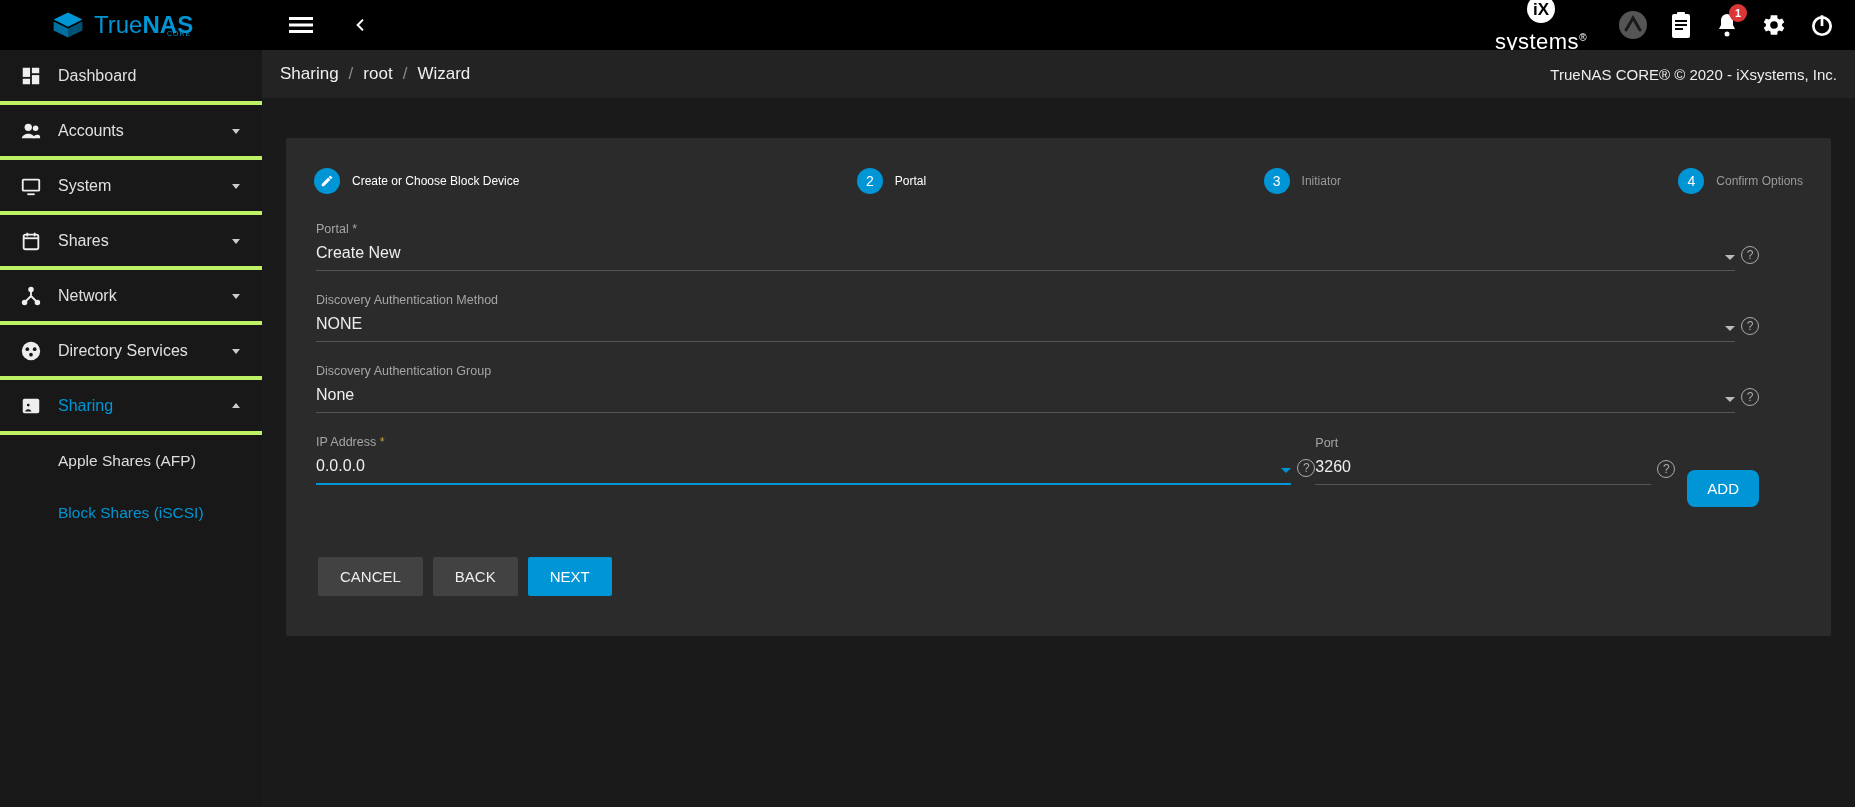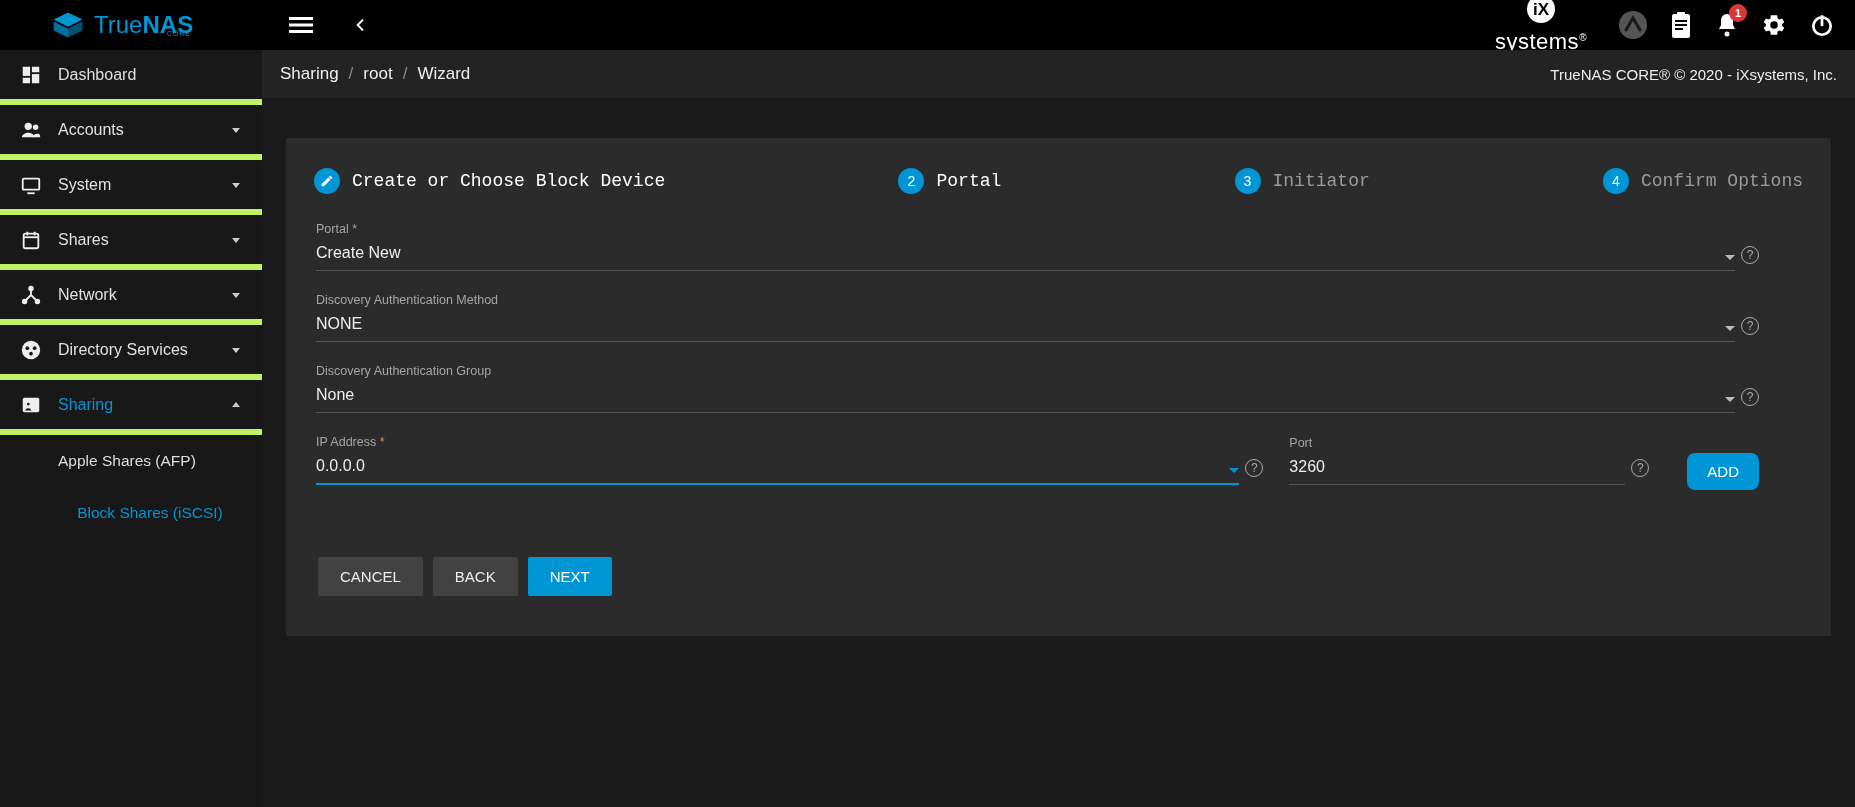--- a/index.html
+++ b/index.html
@@ -70,30 +70,30 @@
   .main { flex:1; overflow-y:auto; background:#1a1a1a; }
   
   .userblock { padding: 15px 0 10px; text-align:center; color:#ccc; }
   .userblock .u-line1 { font-size:16px; display:flex; justify-content:center; align-items:center; gap:6px;}
   .userblock .u-line2 { font-size:13px; color:#999; margin-top:2px;}
   
   .nav-item, .nav-sub {
     display:flex; align-items:center;
     padding: 0 20px;
     height: 55px;
-    border-bottom:6px solid #bef264;
+    border-bottom:4px solid #bef264;
     color:#e0e0e0;
     cursor:pointer;
   }
   .nav-item .mi { width:26px; text-align:left; }
   .nav-item .label { flex:1; font-size:16px; margin-left:12px;}
   .nav-item .chev { }
   .nav-item.active .label { color:#0095d5; }
   .nav-sub { padding-left: 58px; height:52px; font-size:15.5px; border-bottom:none; color:#ddd;}
-  .nav-sub.active { color:#0095d5;justify-content:center; }
+  .nav-sub.active { color:#0095d5; }
   
   .breadcrumb-row {
     height:48px;
     background:#232323;
     display:flex; align-items:center; padding:0 18px;
     color:#eee; font-size:17px;
   }
   .breadcrumb-row .sep { margin:0 10px; color:#888; }
   .breadcrumb-row .bc-item { color:#eee; cursor:pointer; }
   .breadcrumb-row .spacer { flex:1; }
@@ -107,21 +107,21 @@
   }
   
   .stepper { display:flex; align-items:center; padding: 0 28px 20px; }
   .step { display:flex; align-items:center; gap:12px; }
   .step-circle {
     width:26px;height:26px;border-radius:50%;
     background:#0095d5;color:#fff;
     display:flex;align-items:center;justify-content:center;
     font-size:14px;font-weight:500;
   }
-  .step-label { font-size:18px; color:#fff;font-family:Liberation Mono, monospace; }
+  .step-label { font-size:12px; color:#fff; }
   .step.inactive .step-label { color:#9a9a9a; }
   .step-gap { flex:1; }
   
   .form-area { padding: 8px 72px 0 30px; }
   .field { position:relative; margin-bottom: 22px; }
   .field-label { font-size:12.5px; color:#a5a5a5; margin-bottom:2px; display:block;}
   .field-label .req { color:#c99b3e; }
   .field-row { display:flex; align-items:center; }
   .select-like, .input-like {
     flex:1;
@@ -140,21 +140,21 @@
     width:0;height:0;border-left:5px solid transparent;border-right:5px solid transparent;border-top:5px solid #bbb;
   }
   .dd-caret.blue { border-top-color:#0095d5; }
   .help-icon {
     width:18px;height:18px; margin-left:6px; flex-shrink:0;
     display:inline-flex;align-items:center;justify-content:center;
     border:1.5px solid #aaa;border-radius:50%;
     font-size:12px;color:#aaa;cursor:pointer;
   }
   .underline-active { border-bottom:2px solid #0095d5 !important; }
-  .ip-port-row { display:flex; gap:26px; align-items:center; }
+  .ip-port-row { display:flex; align-items:flex-end; }
   .col-ip { flex: 1; }
   .col-port { width:360px; }
   .add-btn {
     background:#0095d5;color:#fff;border:none;
     padding: 10px 20px; font-size:15px; font-weight:500;
     border-radius:8px; cursor:pointer; margin-left:12px;
   }
   
   .actions { display:flex; gap:10px; padding: 50px 0 0 32px; }
   .btn {

